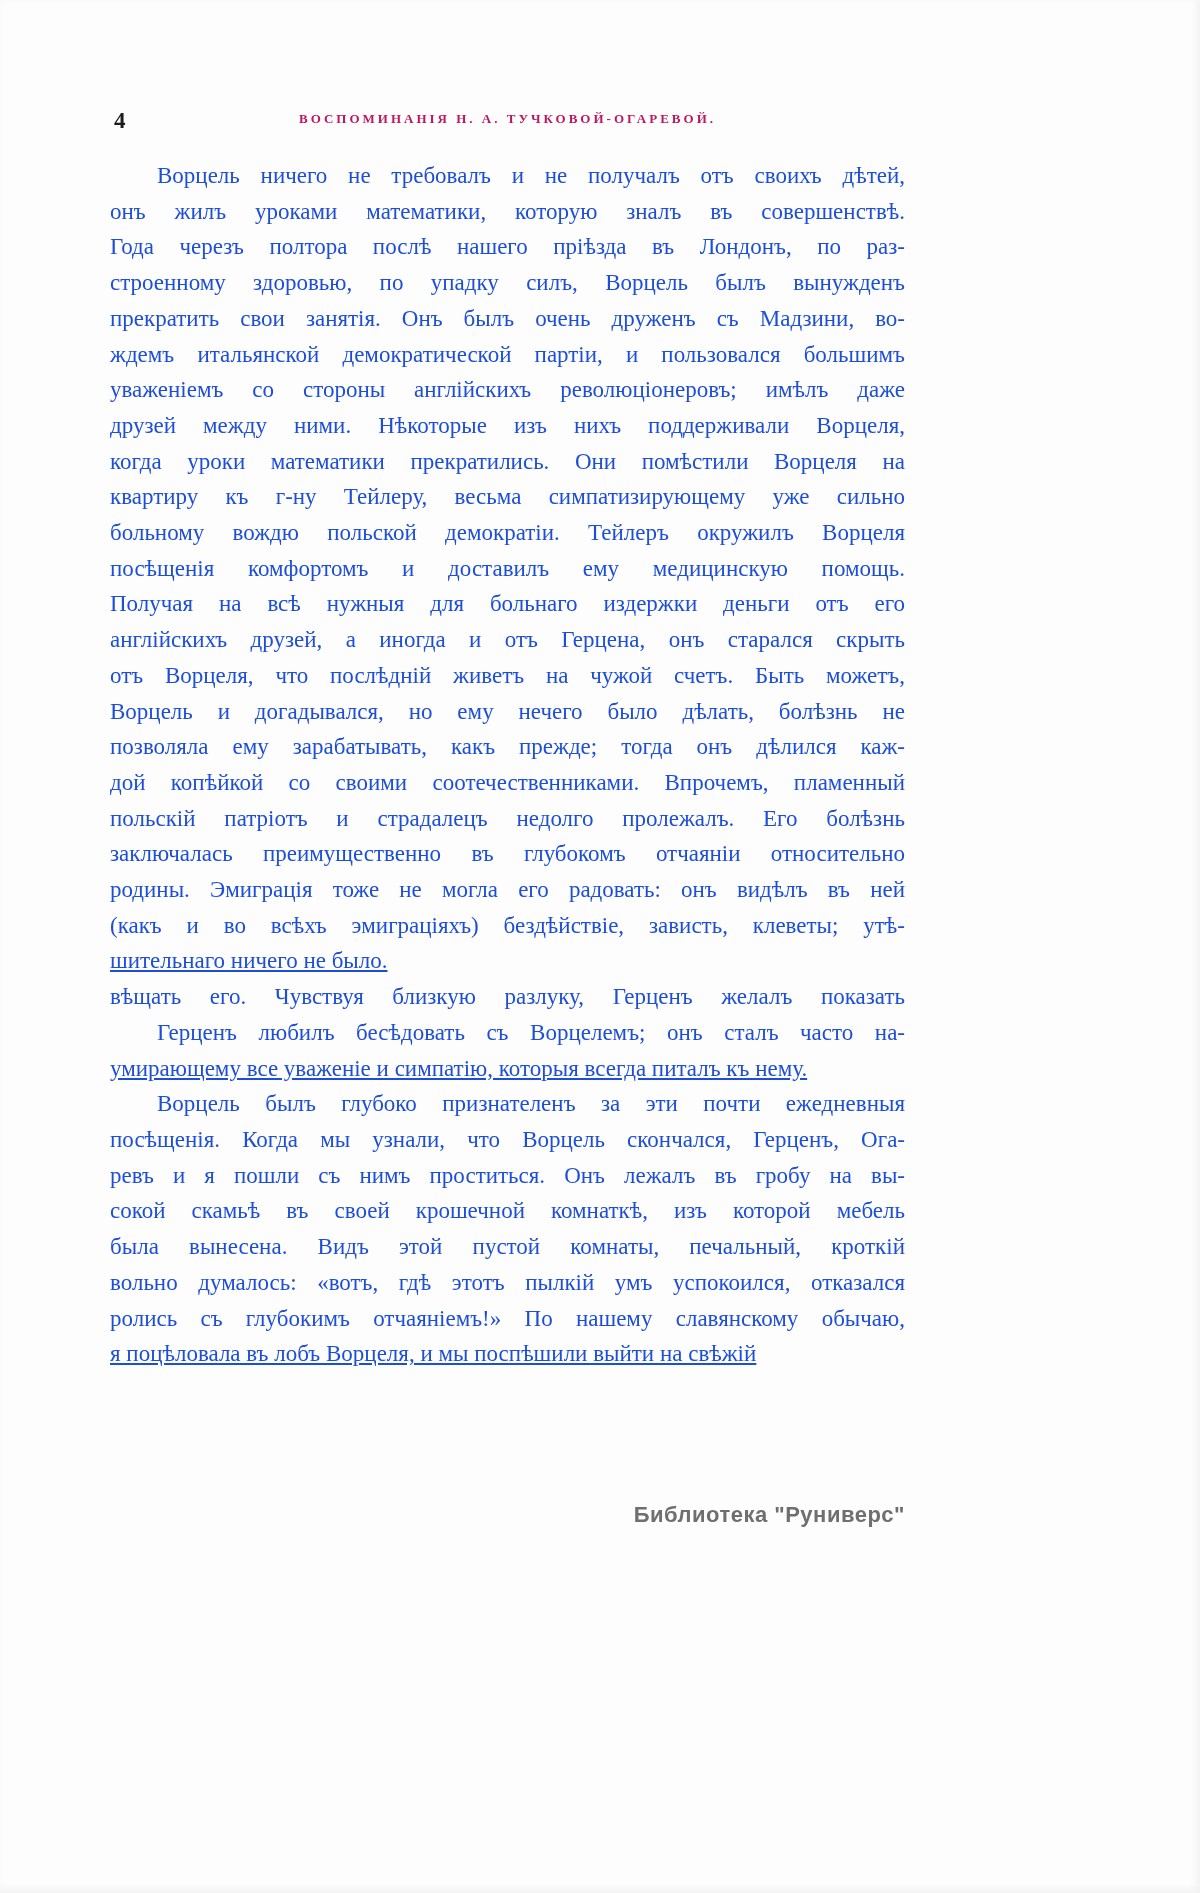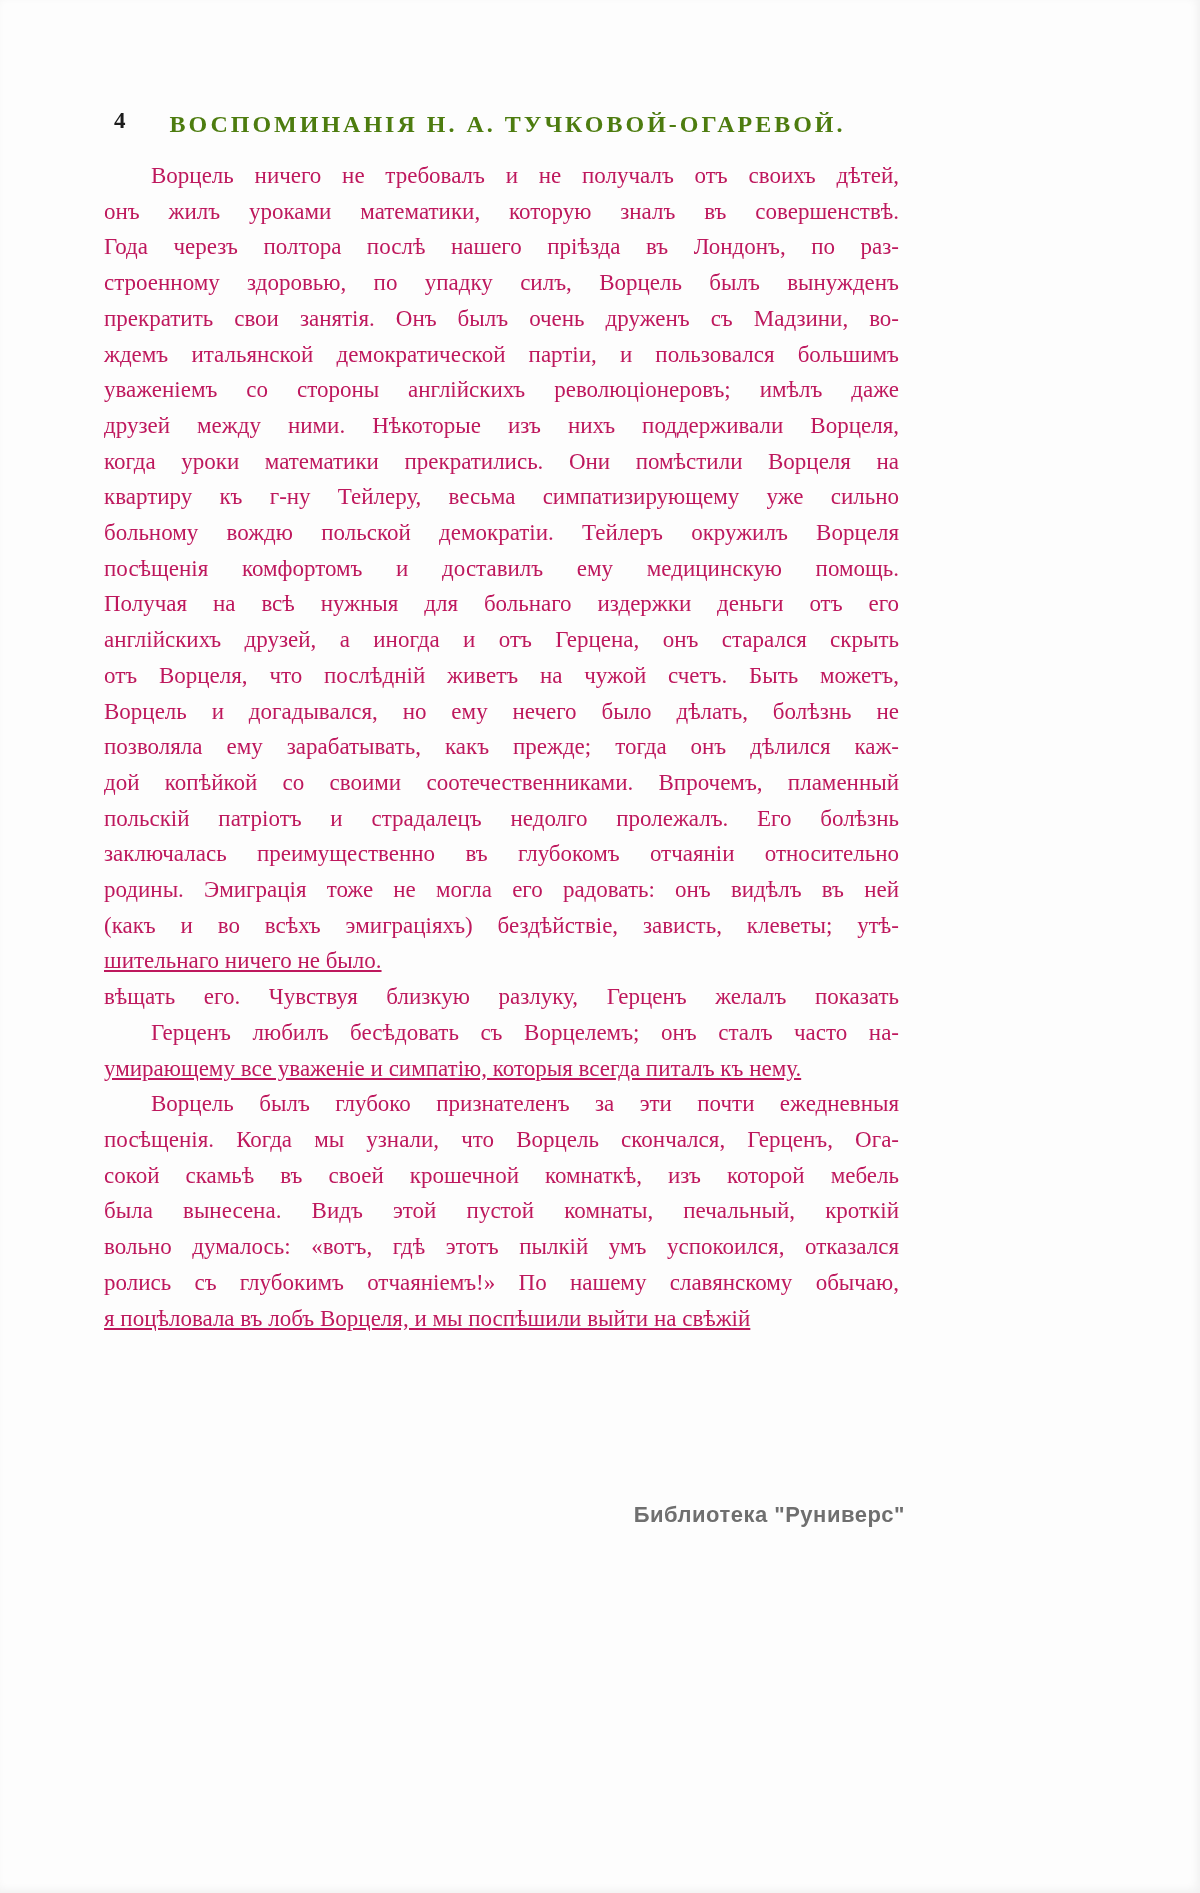--- a/index.html
+++ b/index.html
@@ -28,34 +28,34 @@
   .page-number {
     position: absolute;
     left: 4px;
     top: 2px;
     font-size: 23px;
     font-weight: bold;
     color: #1c1c1c;
   }
   .header-title {
     text-align: center;
-    font-size: 24px;
+    font-size: 13px;
     font-weight: bold;
     letter-spacing: 3px;
     padding-top: 5px;
-    color: #4d7c0f;
+    color: #be185d;
     white-space: nowrap;
   }
   .text-block {
     position: absolute;
-    left: 104px;
+    left: 110px;
     top: 158px;
     width: 795px;
     font-size: 23px;
-    color: #be185d;
+    color: #1d4ed8;
   }
   .line {
     line-height: 35.7px;
     text-align: justify;
     text-align-last: justify;
     white-space: normal;
   }
   .line.last {
     text-align-last: left;
     text-decoration: underline;
@@ -113,20 +113,21 @@
         <div class="line last">шительнаго ничего не было.</div>
       </div>
       <div class="para">
         <div class="line">вѣщать его. Чувствуя близкую разлуку, Герценъ желалъ показать</div>
         <div class="line indent">Герценъ любилъ бесѣдовать съ Ворцелемъ; онъ сталъ часто на-</div>
         <div class="line last">умирающему все уваженіе и симпатію, которыя всегда питалъ къ нему.</div>
       </div>
       <div class="para">
         <div class="line indent">Ворцель былъ глубоко признателенъ за эти почти ежедневныя</div>
         <div class="line">посѣщенія. Когда мы узнали, что Ворцель скончался, Герценъ, Ога-</div>
+        <div class="line">ревъ и я пошли съ нимъ проститься. Онъ лежалъ въ гробу на вы-</div>
         <div class="line">сокой скамьѣ въ своей крошечной комнаткѣ, изъ которой мебель</div>
         <div class="line">была вынесена. Видъ этой пустой комнаты, печальный, кроткій</div>
         <div class="line">вольно думалось: «вотъ, гдѣ этотъ пылкій умъ успокоился, отказался</div>
         <div class="line">ролись съ глубокимъ отчаяніемъ!» По нашему славянскому обычаю,</div>
         <div class="line last">я поцѣловала въ лобъ Ворцеля, и мы поспѣшили выйти на свѣжій</div>
       </div>
     </div>
 
   <div class="watermark">Библиотека "Руниверс"</div>
 

